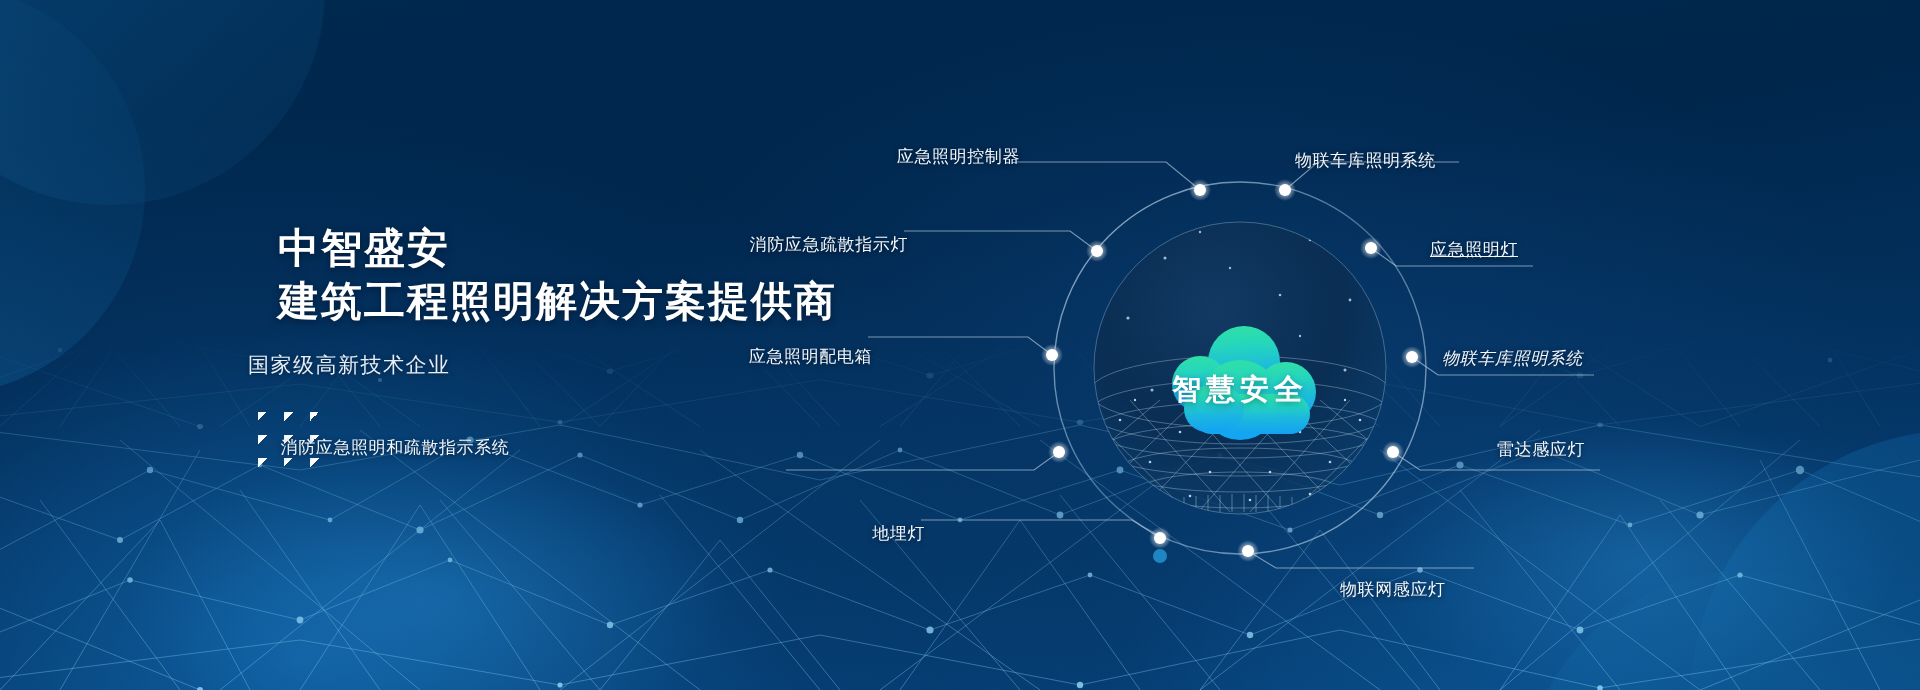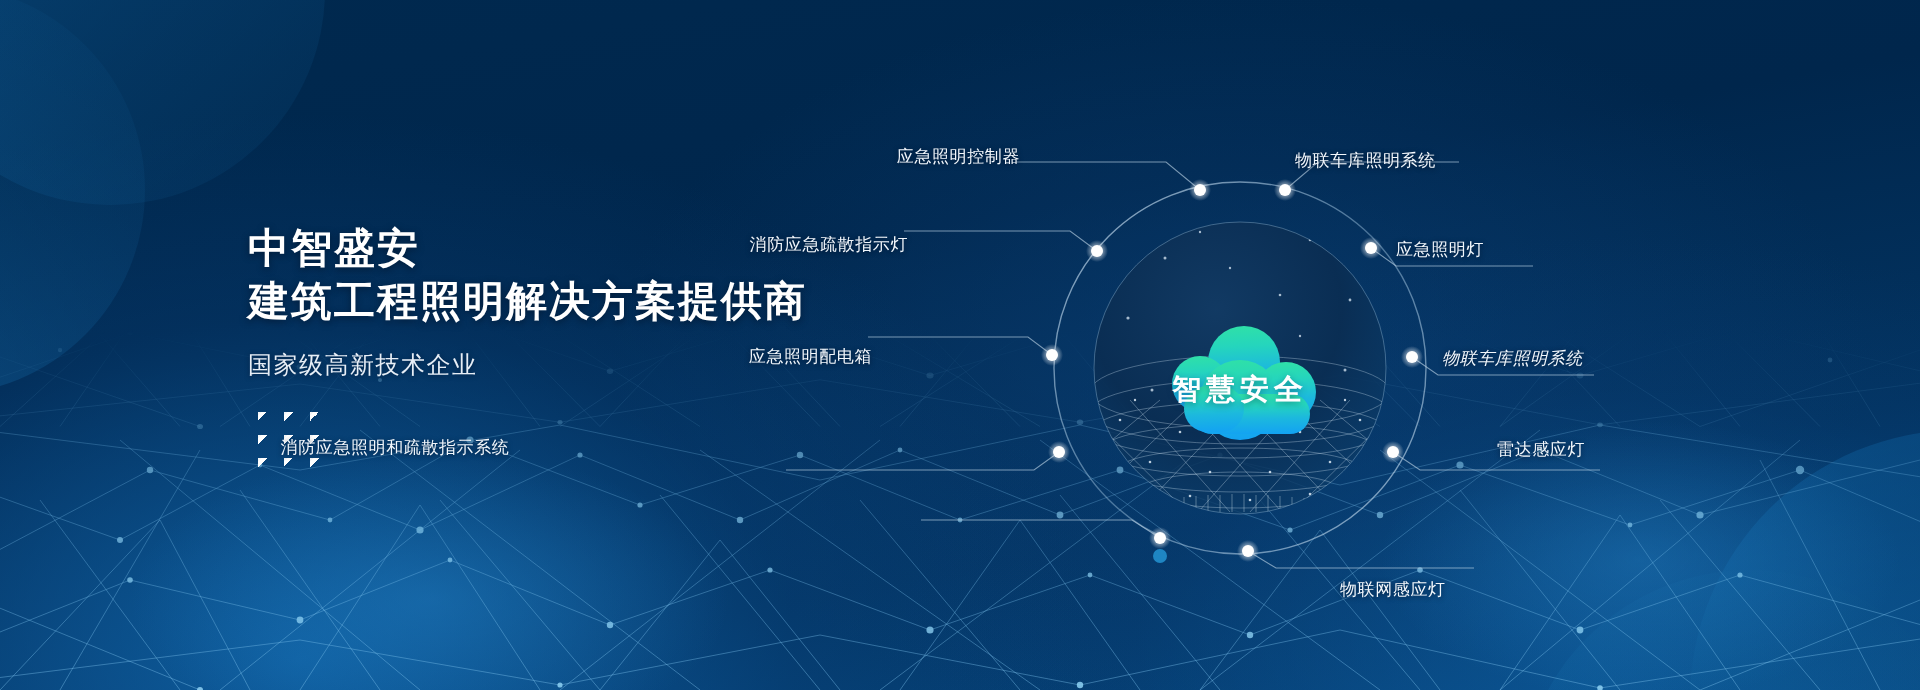--- a/index.html
+++ b/index.html
@@ -27,24 +27,25 @@
   #headline {
     position:absolute; left:248px; top:222px; z-index:40;
     color:#ffffff;
   }
   #headline .l1, #headline .l2 {
     font-size:41px; font-weight:bold; line-height:53px;
     letter-spacing:2px;
     color:#ffffff;
     text-shadow:0 2px 7px rgba(0,12,30,0.55);
     white-space:nowrap;
+    margin-left:30px;
   }
   #headline .sub {
     margin-top:22px;
-    font-size:24px; line-height:30px; letter-spacing:1.5px;
+    font-size:21px; line-height:30px; letter-spacing:1.5px;
     color:#e7eef6;
     text-shadow:0 1px 5px rgba(0,12,30,0.5);
     white-space:nowrap;
   }
   
   #dotgrid {
     position:absolute; left:258px; top:412px; z-index:40;
     display:grid; grid-template-columns:repeat(3,26px); grid-template-rows:repeat(3,23px);
   }
   #dotgrid i {
@@ -337,25 +338,26 @@
         <rect x="52" y="78" width="118" height="40" rx="20"></rect>
         <rect x="44" y="70" width="60" height="46" rx="23"></rect>
       </g>
     </svg>
   </div>
   <div id="cloud-label">智慧安全</div>
 
   <div class="label l" style="left:0;width:1020px;top:146px;">应急照明控制器</div>
   <div class="label r" style="left:1295px;top:150px;">物联车库照明系统</div>
   <div class="label l" style="left:0;width:908px;top:234px;">消防应急疏散指示灯</div>
-  <div class="label r" style="left:1396px;top:239px;">应急照明灯</div>
+  <div class="label r" style="left:1430px;top:239px;text-decoration:underline;">应急照明灯</div>
   <div class="label l" style="left:0;width:872px;top:346px;font-family:Liberation Serif, serif;">应急照明配电箱</div>
   <div class="label r" style="left:1442px;top:348px;font-style:italic;">物联车库照明系统</div>
   <div class="label l" style="left:0;width:790px;top:437px;text-align:center;">消防应急照明和疏散指示系统</div>
   <div class="label r" style="left:1497px;top:440px;font-family:Liberation Mono, monospace;">雷达感应灯</div>
+  <div class="label l" style="left:0;width:925px;top:523px;">地埋灯</div>
   <div class="label r" style="left:1340px;top:535px;margin-top:44px;">物联网感应灯</div>
 
   <div id="headline">
     <div class="l1">中智盛安</div>
     <div class="l2">建筑工程照明解决方案提供商</div>
     <div class="sub">国家级高新技术企业</div>
   </div>
 
   <div id="dotgrid">
     <i></i>

